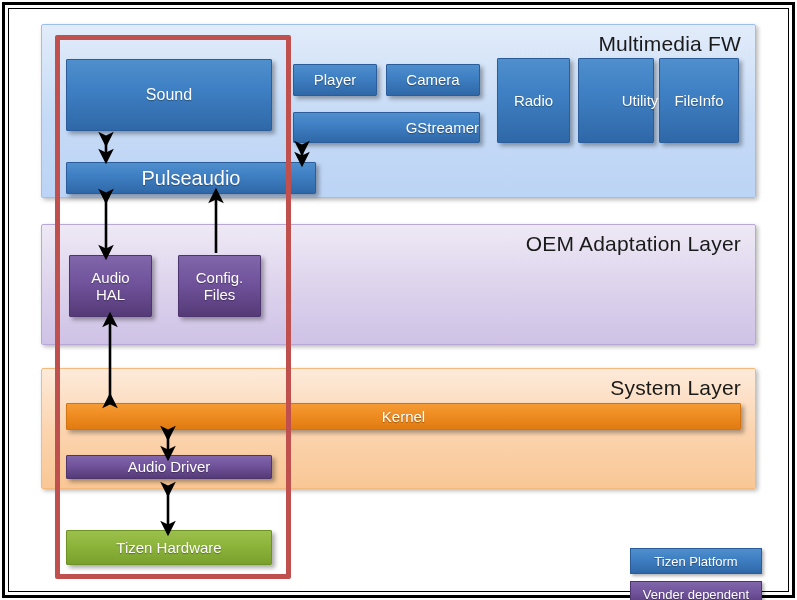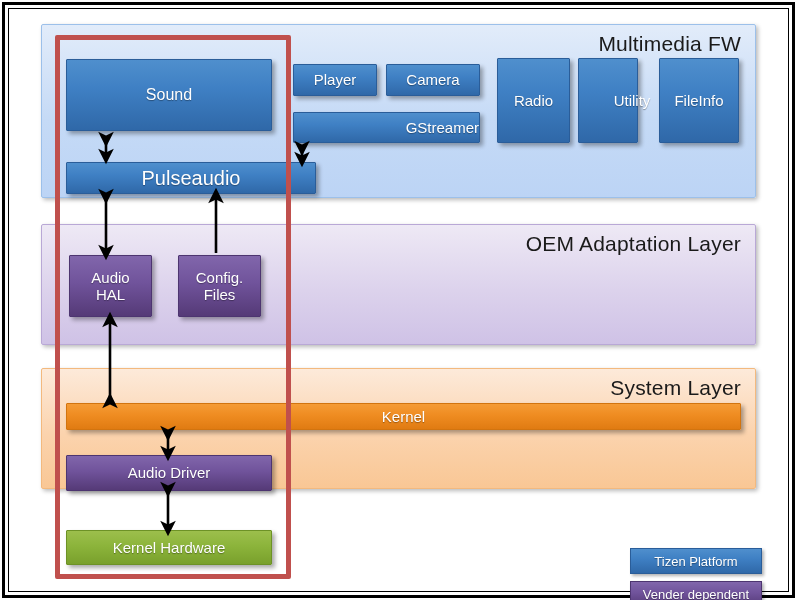--- a/index.html
+++ b/index.html
@@ -164,21 +164,21 @@
   </div>
 
   <div class="box blue" style="left:293px; top:112px; width:187px; height:31px;justify-content:flex-end;">
     <span>GStreamer</span>
   </div>
 
   <div class="box blue" style="left:497px; top:58px; width:73px; height:85px;">
     <span>Radio</span>
   </div>
 
-  <div class="box blue" style="left:578px; top:58px; width:60px; height:85px;padding-left:48px;">
+  <div class="box blue" style="left:578px; top:58px; width:76px; height:85px;padding-left:48px;">
     <span>Utility</span>
   </div>
 
   <div class="box blue" style="left:659px; top:58px; width:80px; height:85px;">
     <span>FileInfo</span>
   </div>
 
   <div class="layer layer-oem">
     <span class="layer-title">OEM Adaptation Layer</span>
   </div>
@@ -194,26 +194,26 @@
   </div>
 
   <div class="layer layer-sys">
     <span class="layer-title">System Layer</span>
   </div>
 
   <div class="box orange" style="left:66px; top:403px; width:675px; height:27px;">
     <span>Kernel</span>
   </div>
 
-  <div class="box purple" style="left:66px; top:455px; width:206px; height:36px;">
+  <div class="box purple" style="left:66px; top:455px; width:206px; height:24px;">
     <span>Audio Driver</span>
   </div>
 
   <div class="box green" style="left:66px; top:530px; width:206px; height:35px;">
-    <span>Kernel Hardware</span>
+    <span>Tizen Hardware</span>
   </div>
 
   <div class="highlight"></div>
 
   <svg class="arrow" style="left:0;top:0;width:797px;height:600px;" viewBox="0 0 797 600" xmlns="http://www.w3.org/2000/svg">
     <defs>
       <marker id="ah" markerWidth="7" markerHeight="7" refX="3.2" refY="3.4" orient="auto" markerUnits="strokeWidth">
         <path d="M0.4,0.4 L6.4,3.4 L0.4,6.4 L1.9,3.4 Z" fill="#000000"></path>
       </marker>
     </defs>

